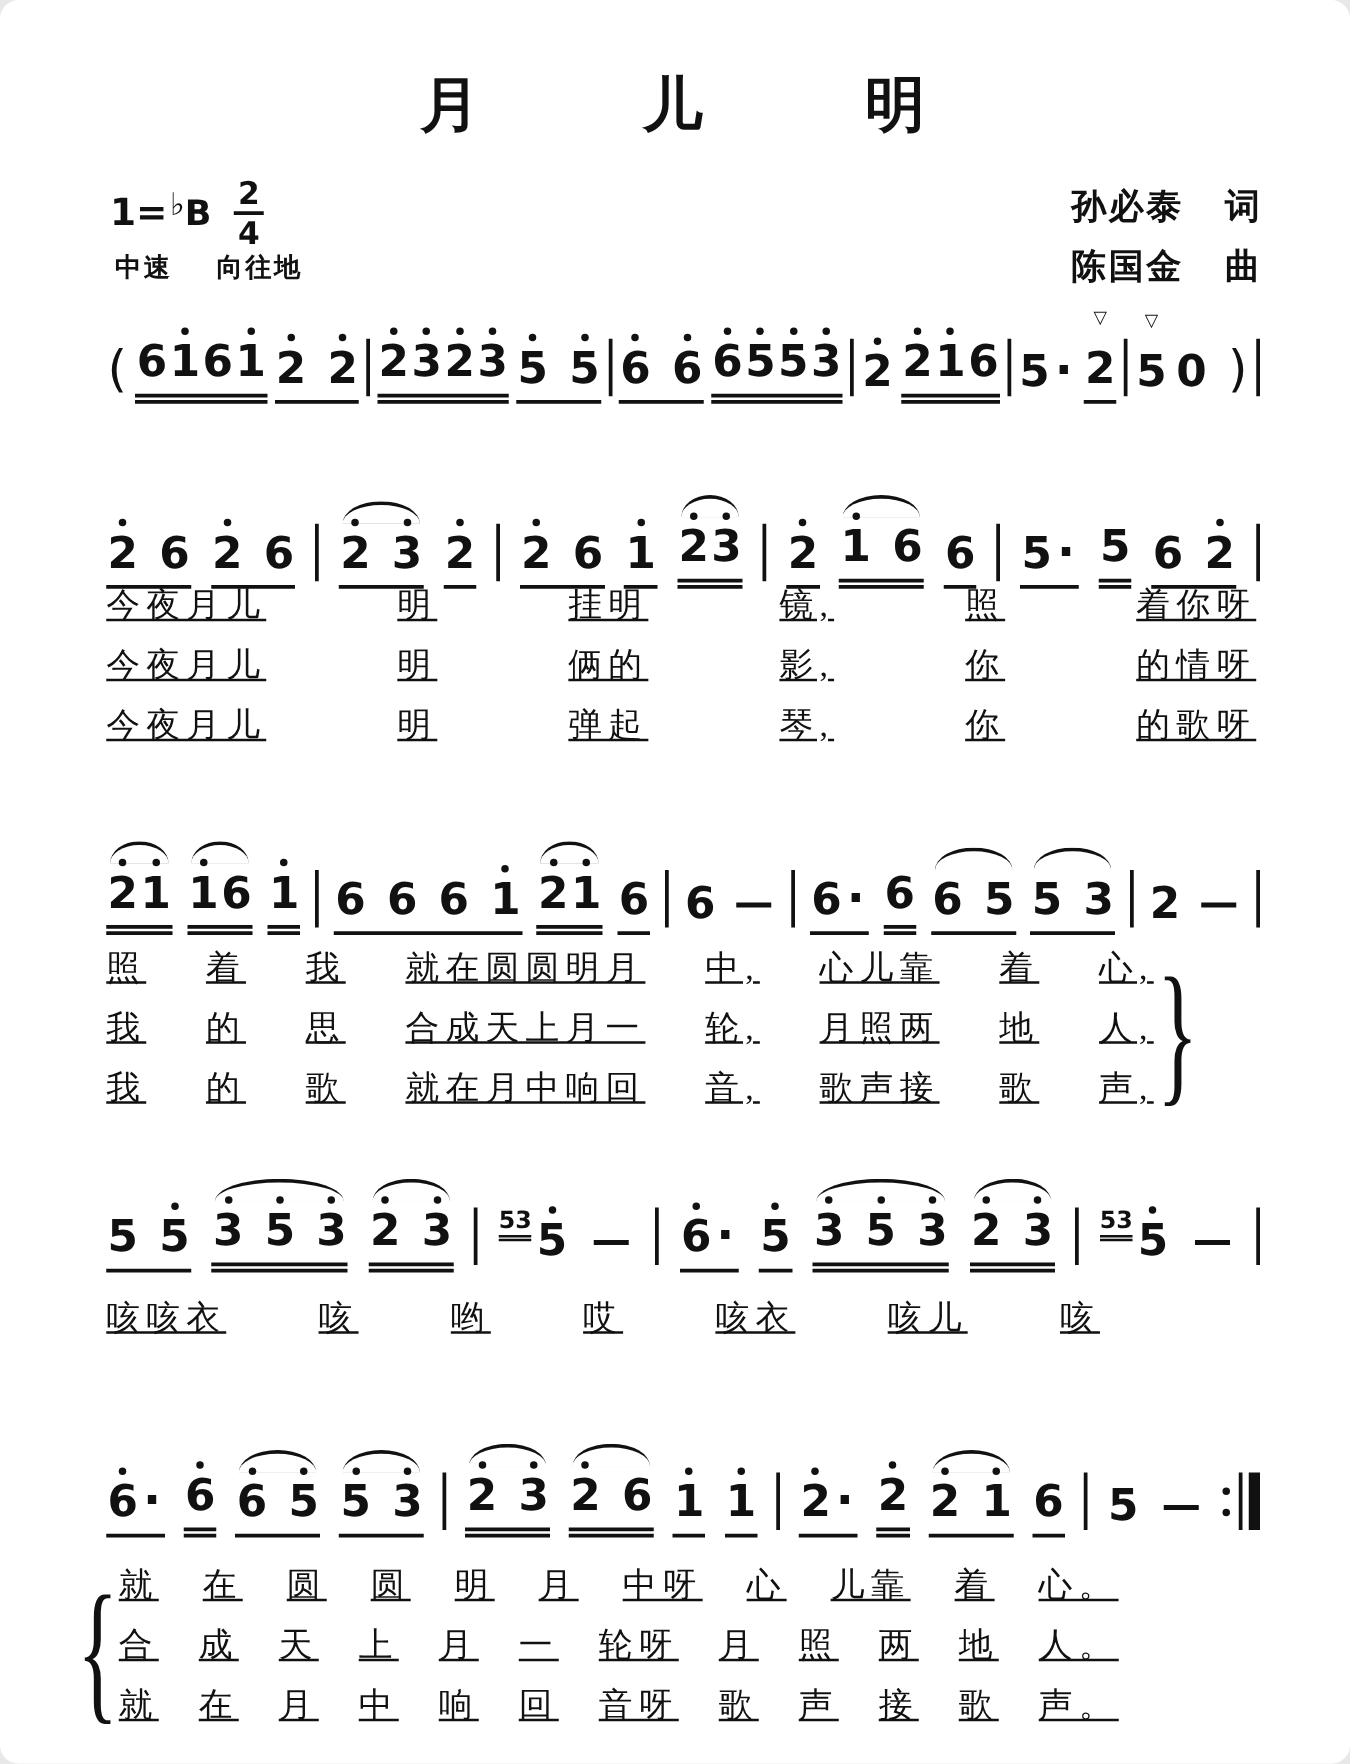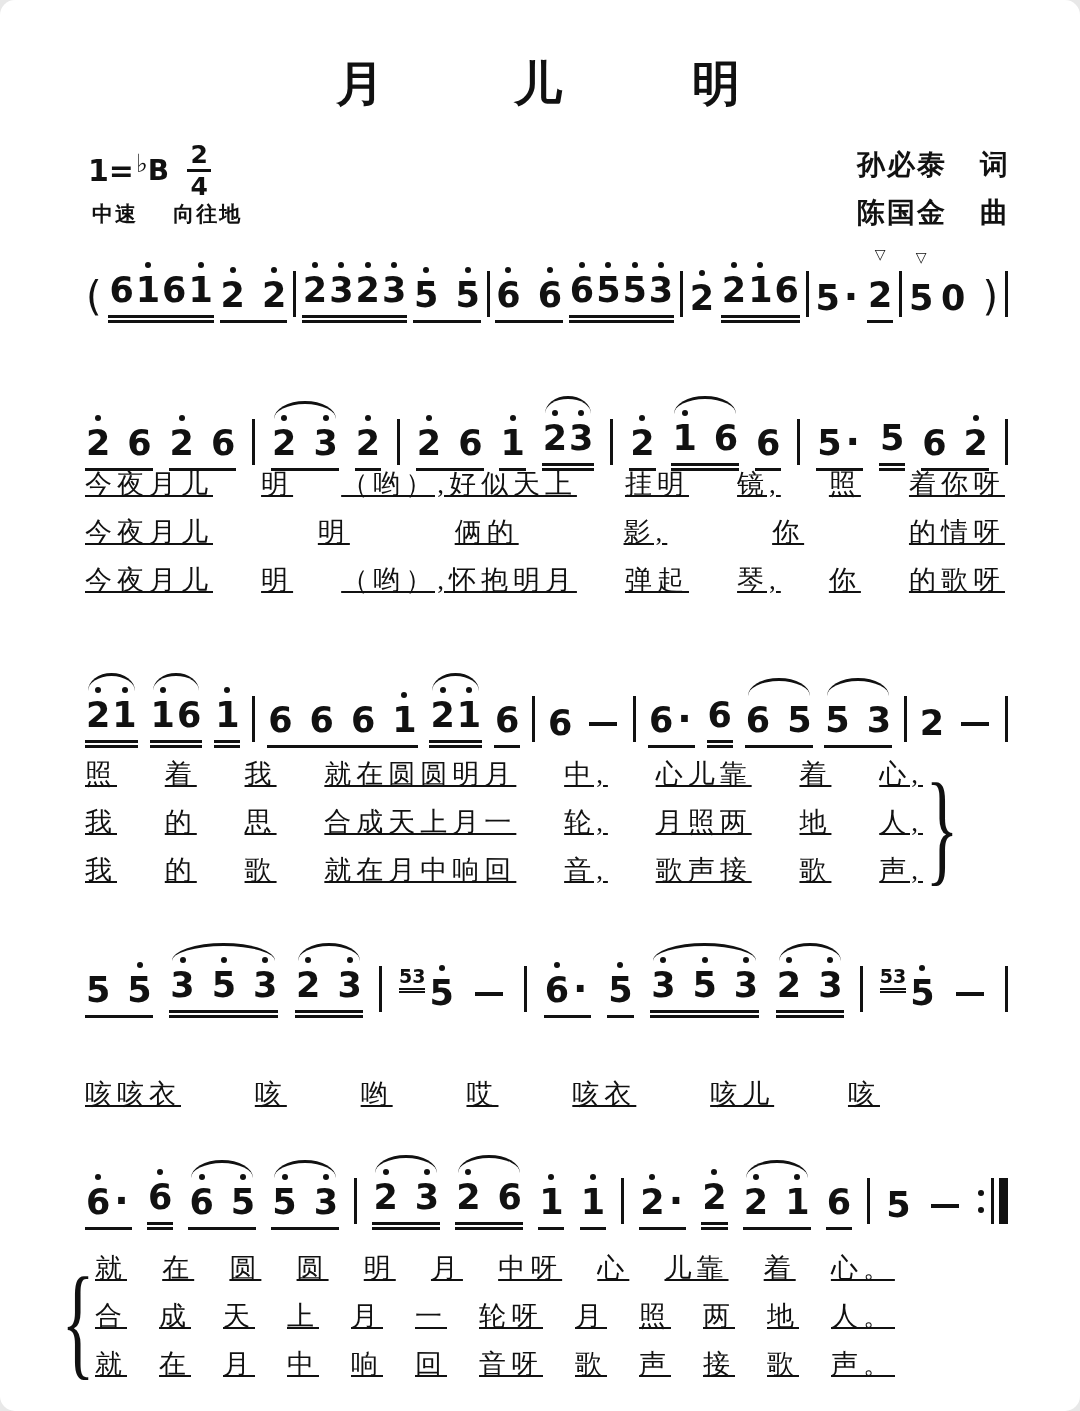--- a/index.html
+++ b/index.html
@@ -405,38 +405,36 @@
           </div>
           <div class="ebthin"></div>
           <div class="ebthick"></div>
         </div>
       </div>
     </div>
   <div id="lyrics-root">
       <div class="lyric-row" style="top: 466px; left: 85px; width: 920px;">
         <span>今夜月儿</span>
         <span>明</span>
-        <span>（哟）,好似天上</span>
         <span>挂明</span>
         <span>镜,</span>
         <span>照</span>
         <span>着你呀</span>
       </div>
       <div class="lyric-row" style="top: 514px; left: 85px; width: 920px;">
         <span>今夜月儿</span>
         <span>明</span>
         <span>俩的</span>
         <span>影,</span>
         <span>你</span>
         <span>的情呀</span>
       </div>
       <div class="lyric-row" style="top: 562px; left: 85px; width: 920px;">
         <span>今夜月儿</span>
         <span>明</span>
-        <span>（哟）,怀抱明月</span>
         <span>弹起</span>
         <span>琴,</span>
         <span>你</span>
         <span>的歌呀</span>
       </div>
       <div class="lyric-row" style="top: 756px; left: 85px; width: 838px;">
         <span>照</span>
         <span>着</span>
         <span>我</span>
         <span>就在圆圆明月</span>
@@ -459,21 +457,21 @@
         <span>我</span>
         <span>的</span>
         <span>歌</span>
         <span>就在月中响回</span>
         <span>音,</span>
         <span>歌声接</span>
         <span>歌</span>
         <span>声,</span>
       </div>
       <div class="brace" style="left: 912px; top: 752px;">}</div>
-      <div class="lyric-row" style="top: 1036px; left: 85px; width: 795px; margin-top: 40px;">
+      <div class="lyric-row" style="top: 1036px; left: 85px; width: 795px;">
         <span>咳咳衣</span>
         <span>咳</span>
         <span>哟</span>
         <span>哎</span>
         <span>咳衣</span>
         <span>咳儿</span>
         <span>咳</span>
       </div>
       <div class="lyric-row" style="top: 1250px; left: 95px; width: 800px;">
         <span>就</span>

